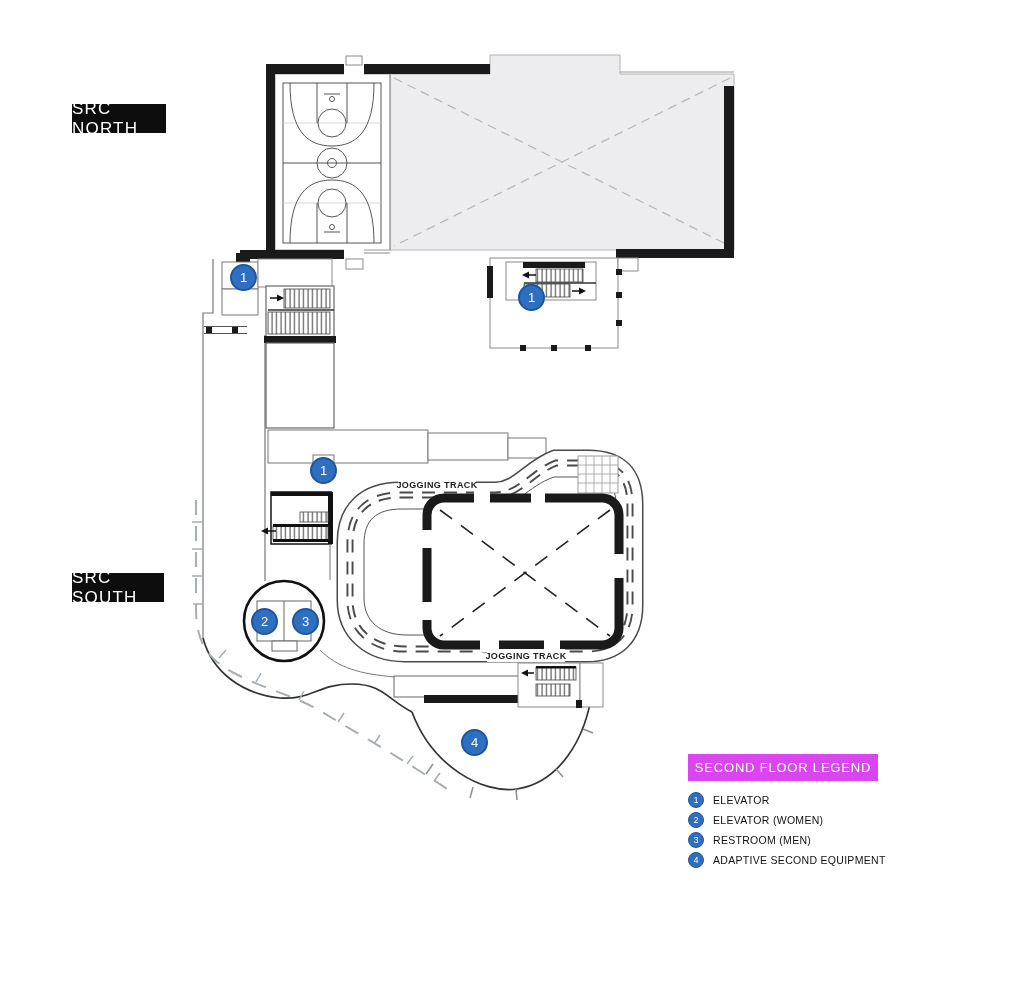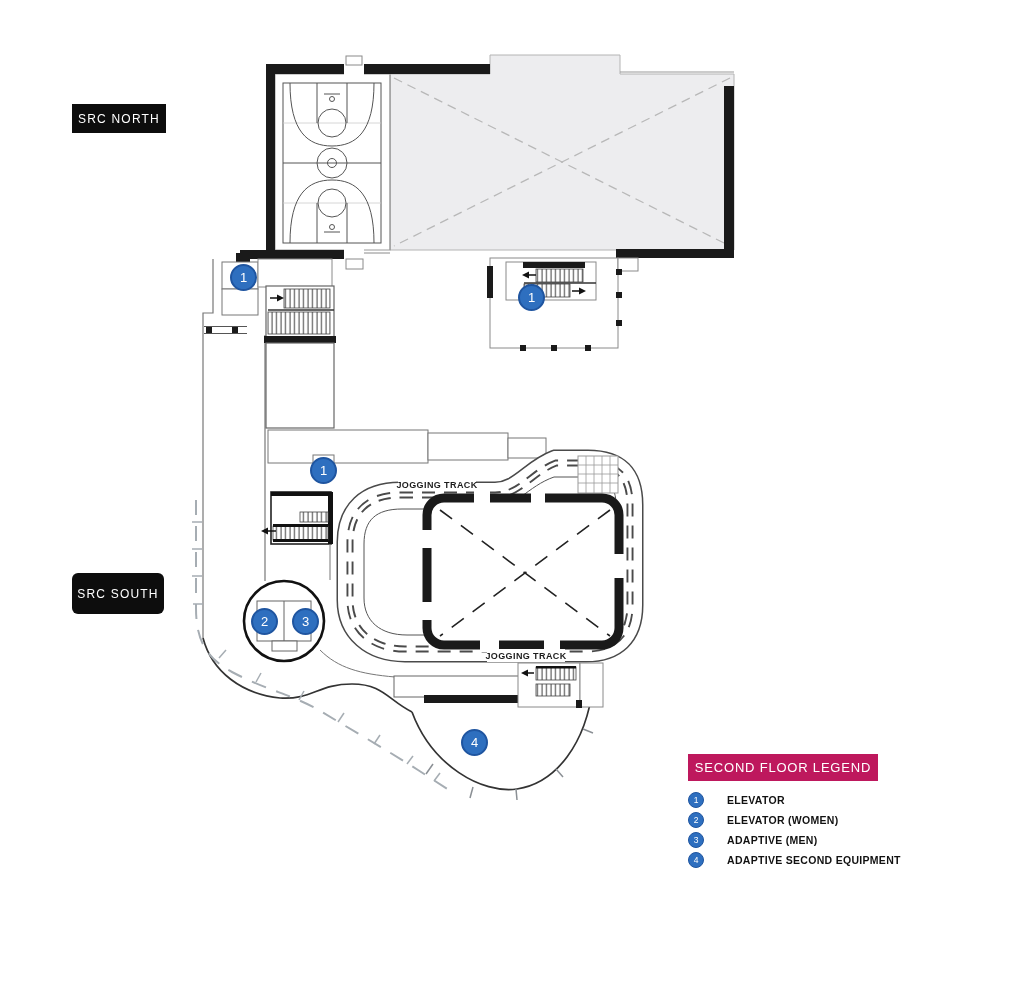--- a/index.html
+++ b/index.html
@@ -1,44 +1,44 @@
 <!DOCTYPE html>
 <html><head>
 <meta charset="utf-8">
 <style>
   html,body{margin:0;padding:0;background:#fff;}
   #stage{position:relative;width:1024px;height:981px;background:#ffffff;overflow:hidden;
          font-family:"Liberation Sans",sans-serif;}
   #plan-svg{position:absolute;left:0;top:0;}
 
   .zone-label{position:absolute;background:#0d0d0d;color:#ffffff;display:flex;
-      align-items:center;justify-content:center;font-size:12px;letter-spacing:1.2px;
+      align-items:center;justify-content:center;font-size:17px;letter-spacing:1.2px;
       font-weight:400;}
   #label-north{left:72px;top:104px;width:94px;height:29px;}
-  #label-south{left:72px;top:573px;width:92px;height:41px;border-radius:6px;}
+  #label-south{left:72px;top:573px;width:92px;height:29px;}
 
   .marker{position:absolute;width:27px;height:27px;box-sizing:border-box;border-radius:50%;
       background:#2e6fbf;border:2px solid #1f55a0;color:#fff;display:flex;align-items:center;
       justify-content:center;font-size:13px;font-weight:400;}
   #marker-1a{left:230px;top:264px;}
   #marker-1b{left:518px;top:284px;}
   #marker-1c{left:310px;top:457px;}
   #marker-2{left:251px;top:608px;}
   #marker-3{left:292px;top:608px;}
   #marker-4{left:461px;top:729px;}
 
   #legend{position:absolute;left:688px;top:754px;width:220px;}
-  #legend-title{background:#be185d;color:#fff;width:190px;height:27px;display:flex;
+  #legend-title{background:#d946ef;color:#fff;width:190px;height:27px;display:flex;
       align-items:center;justify-content:center;font-size:13px;letter-spacing:0.8px;}
   #legend-items{margin-top:9px;}
   .legend-row{display:flex;align-items:center;height:20px;}
   .legend-dot{width:16px;height:16px;box-sizing:border-box;border-radius:50%;background:#2e6fbf;
       border:1.5px solid #1f55a0;color:#fff;display:flex;align-items:center;justify-content:center;
       font-size:8.5px;flex:0 0 16px;}
-  .legend-label{margin-left:23px;font-size:10.5px;letter-spacing:0.3px;color:#111;font-weight:bold;}
+  .legend-label{margin-left:9px;font-size:10.5px;letter-spacing:0.3px;color:#111;}
 
   .track-text{font-family:"Liberation Sans",sans-serif;font-size:9px;font-weight:bold;
       letter-spacing:0.4px;fill:#1c1c1c;}
 </style>
 </head>
 <body>
 
 <div id="stage">
 
 <svg id="plan-svg" width="1024" height="981" viewBox="0 0 1024 981">
@@ -271,21 +271,21 @@
     <div class="legend-row">
       <span class="legend-dot">1</span>
       <span class="legend-label">ELEVATOR</span>
     </div>
     <div class="legend-row">
       <span class="legend-dot">2</span>
       <span class="legend-label">ELEVATOR (WOMEN)</span>
     </div>
     <div class="legend-row">
       <span class="legend-dot">3</span>
-      <span class="legend-label">ADAPTIVE (MEN)</span>
+      <span class="legend-label">RESTROOM (MEN)</span>
     </div>
     <div class="legend-row">
       <span class="legend-dot">4</span>
       <span class="legend-label">ADAPTIVE SECOND EQUIPMENT</span>
     </div>
   </div>
 </div>
 
 </div>
 

